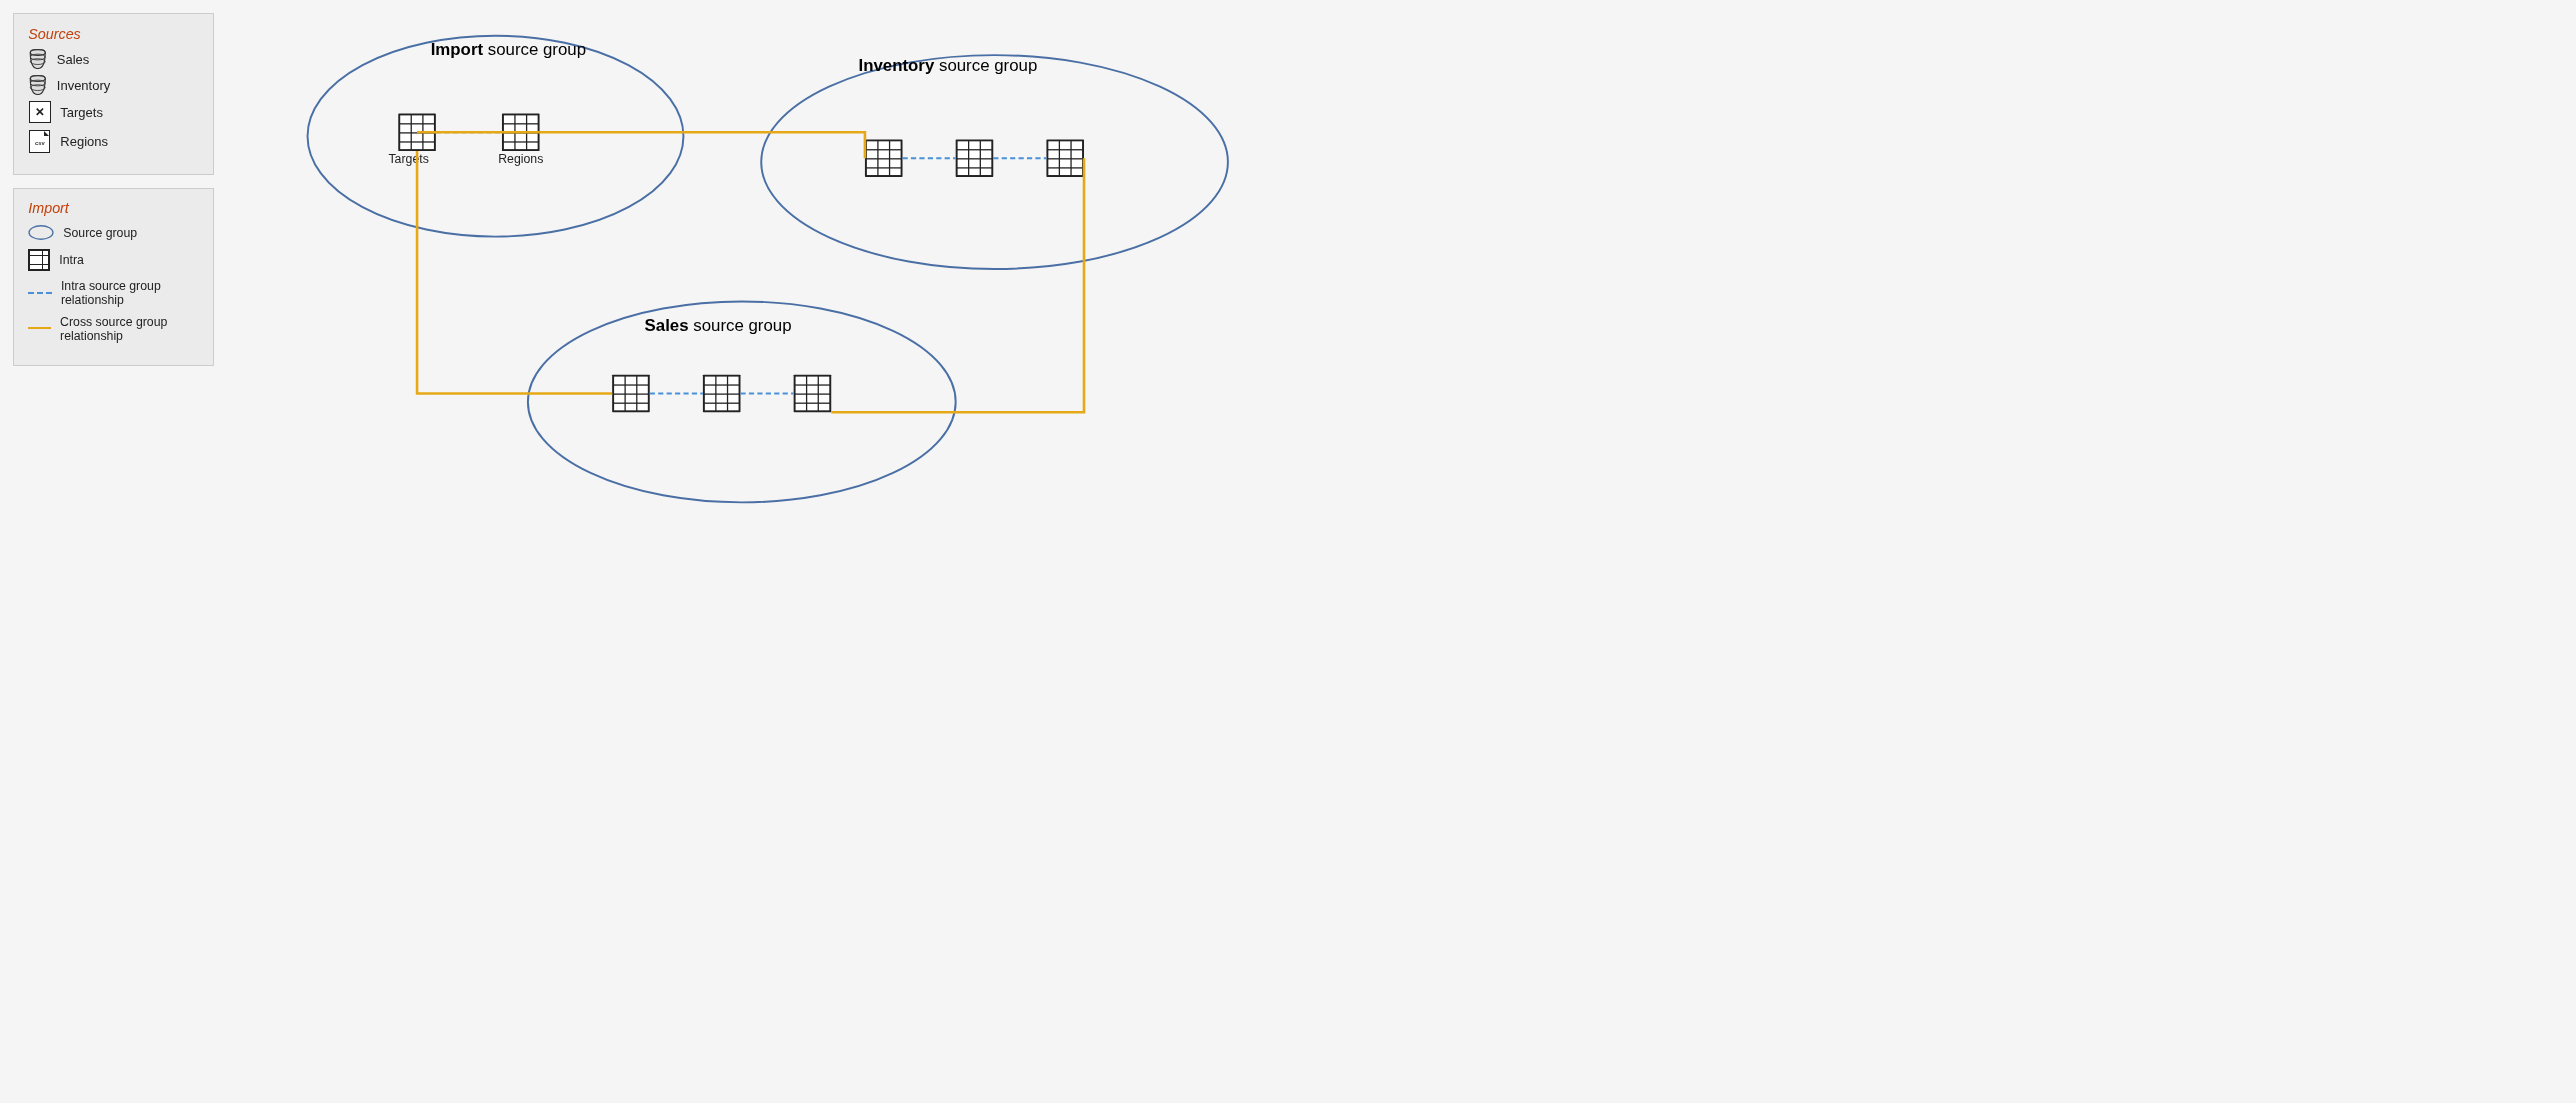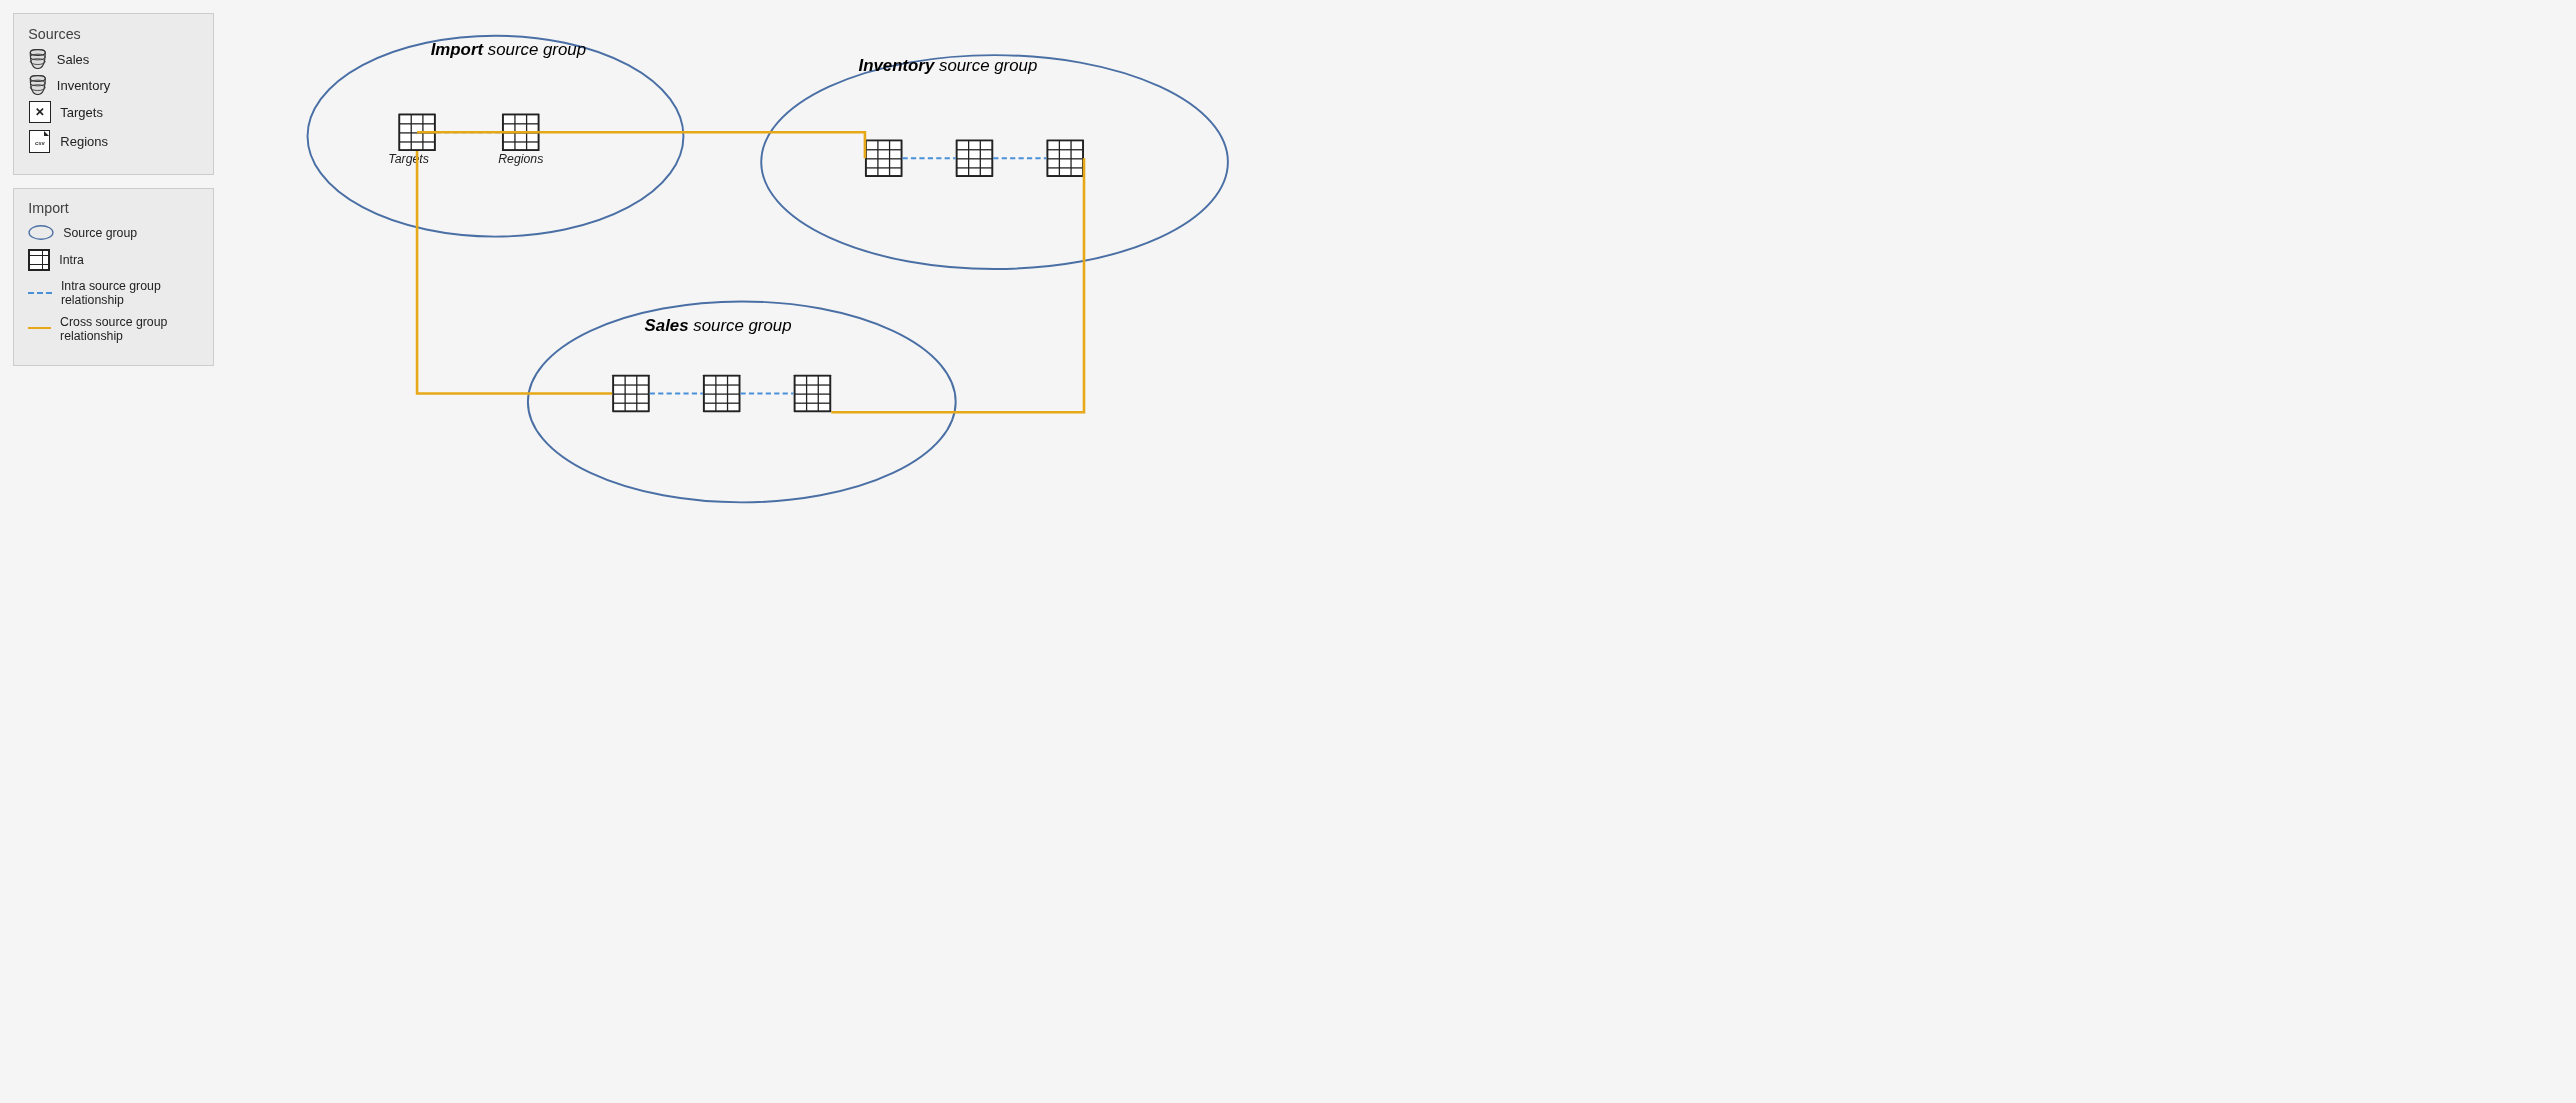--- a/index.html
+++ b/index.html
@@ -31,22 +31,23 @@
 
     .legend-box {
       background: #ebebeb;
       border: 0.6px solid #ccc;
       padding: 11.7px 14.3px 14.3px 14.3px;
     }
 
     .box-title {
       font-size: 14.3px;
       font-weight: 400;
-      color: #404040;
+      color: #c2410c;
       margin-bottom: 7.8px;
+      font-style: italic;
     }
 
     .source-item {
       display: flex;
       align-items: center;
       gap: 9px;
       margin-bottom: 6.5px;
       font-size: 13px;
       color: #222;
     }
@@ -99,21 +100,20 @@
 
     .legend-table-icon div {
       background: white;
     }
 
     
     .diagram-area {
       flex: 1;
       position: relative;
       height: 525px;
-      font-style: italic;
     }
 
     .diagram-svg {
       position: absolute;
       top: 0;
       left: 0;
       width: 100%;
       height: 100%;
     }
   </style>

